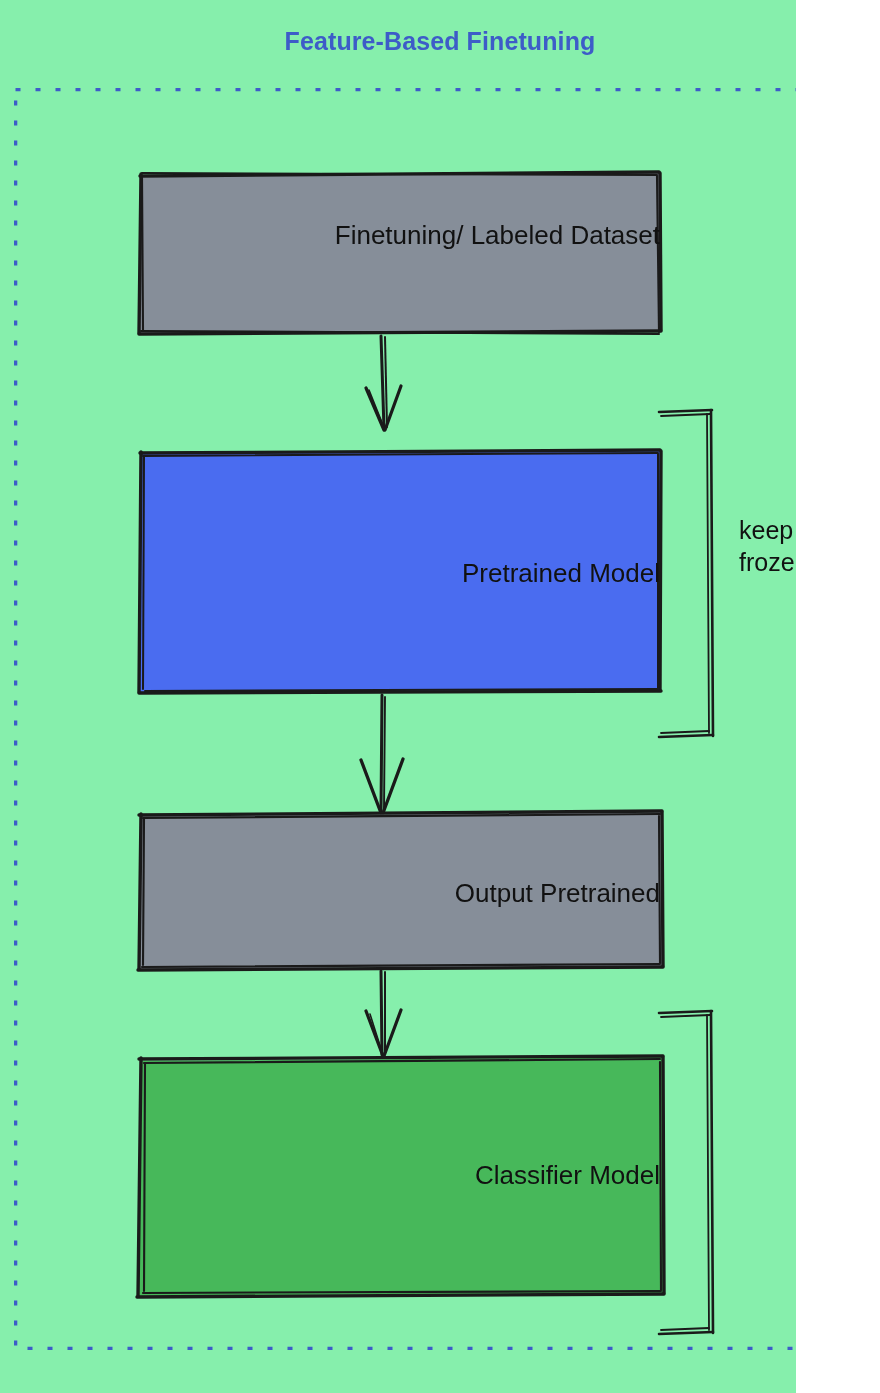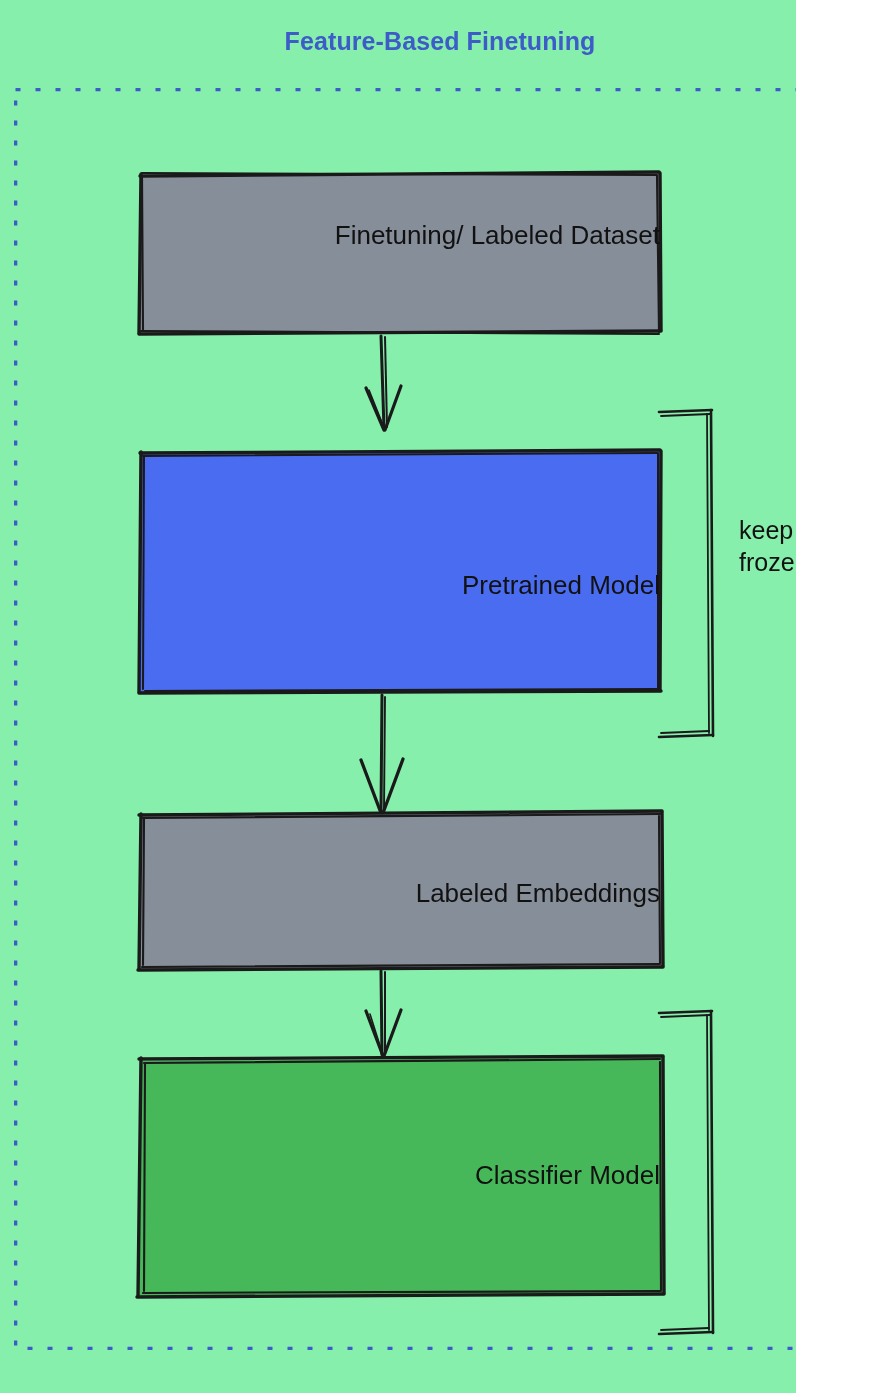--- a/index.html
+++ b/index.html
@@ -53,21 +53,21 @@
   .node-label {
     position: absolute;
     color: #111111;
     font-size: 26px;
     font-weight: 400;
     line-height: 1.2;
     white-space: nowrap;
     text-align: right;
   }
   #label-dataset   { left: 138px; top: 220px;  width: 522px; }
-  #label-pretrained{ left: 138px; top: 558px;  width: 522px; margin-top: 12px; }
+  #label-pretrained{ left: 138px; top: 558px;  width: 522px; }
   #label-embeddings{ left: 138px; top: 878px;  width: 522px; }
   #label-classifier{ left: 138px; top: 1160px; width: 522px; }
   
   .bracket-label {
     position: absolute;
     color: #111111;
     font-size: 25px;
     line-height: 1.28;
     text-align: left;
     white-space: pre-line;
@@ -176,21 +176,21 @@
       <path d="M707,1015 L709,1330" fill="none" stroke="#1a1a1a" stroke-width="1.8" stroke-linecap="round"></path>
       <path d="M713,1332 L659,1334" fill="none" stroke="#1a1a1a" stroke-width="2.6" stroke-linecap="round"></path>
       <path d="M709,1328 L661,1330" fill="none" stroke="#1a1a1a" stroke-width="1.8" stroke-linecap="round"></path>
     </g>
   </svg>
 
   <div class="node-label" id="label-dataset">Finetuning/ Labeled Dataset</div>
 
   <div class="node-label" id="label-pretrained">Pretrained Model</div>
 
-  <div class="node-label" id="label-embeddings">Labeled Embeddings</div>
+  <div class="node-label" id="label-embeddings">Output Pretrained</div>
 
   <div class="node-label" id="label-classifier">Classifier Model</div>
 
   <div class="bracket-label" id="label-keep-frozen">keep
 frozen</div>
 
 
 </div>
 
 </body></html>

